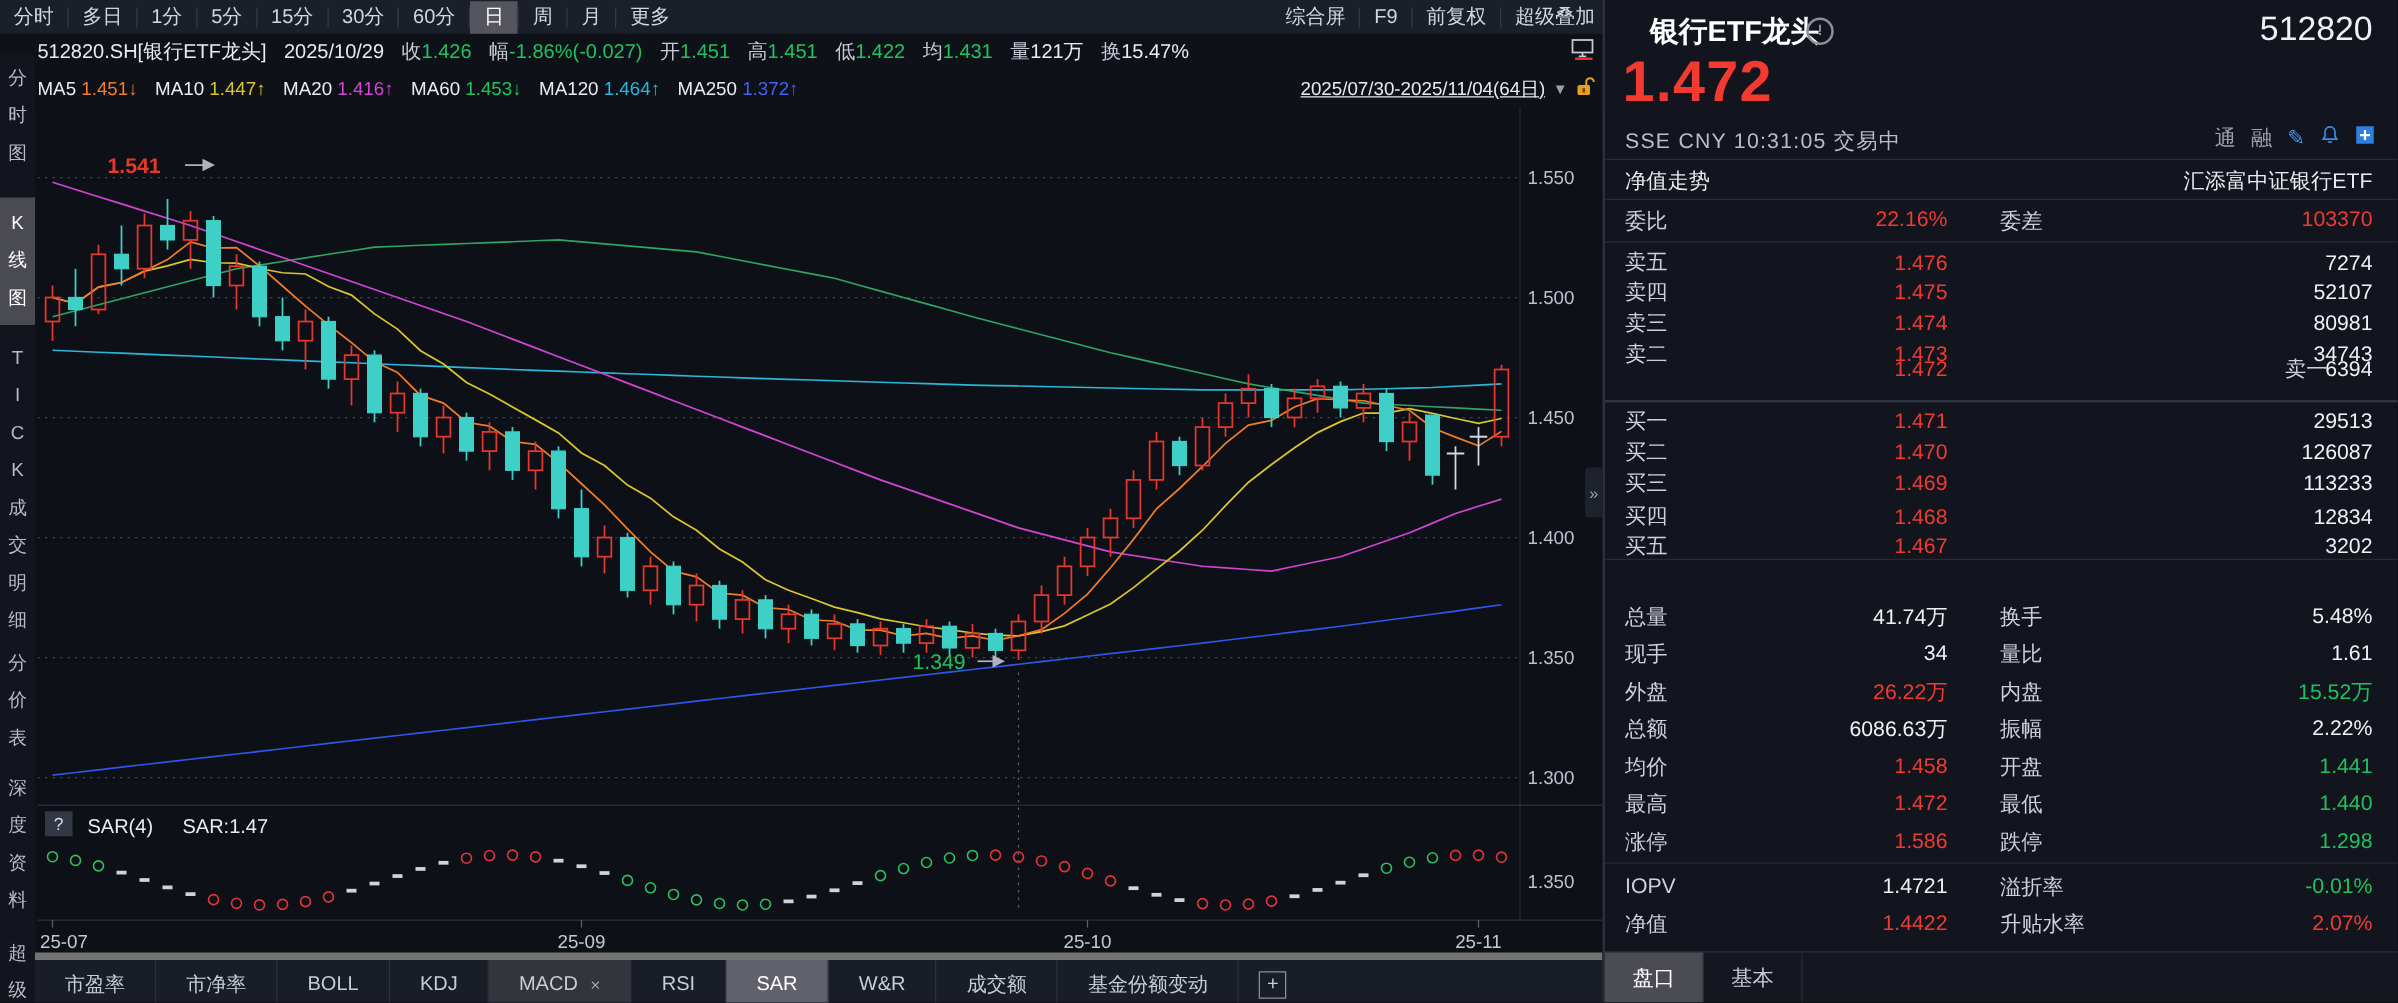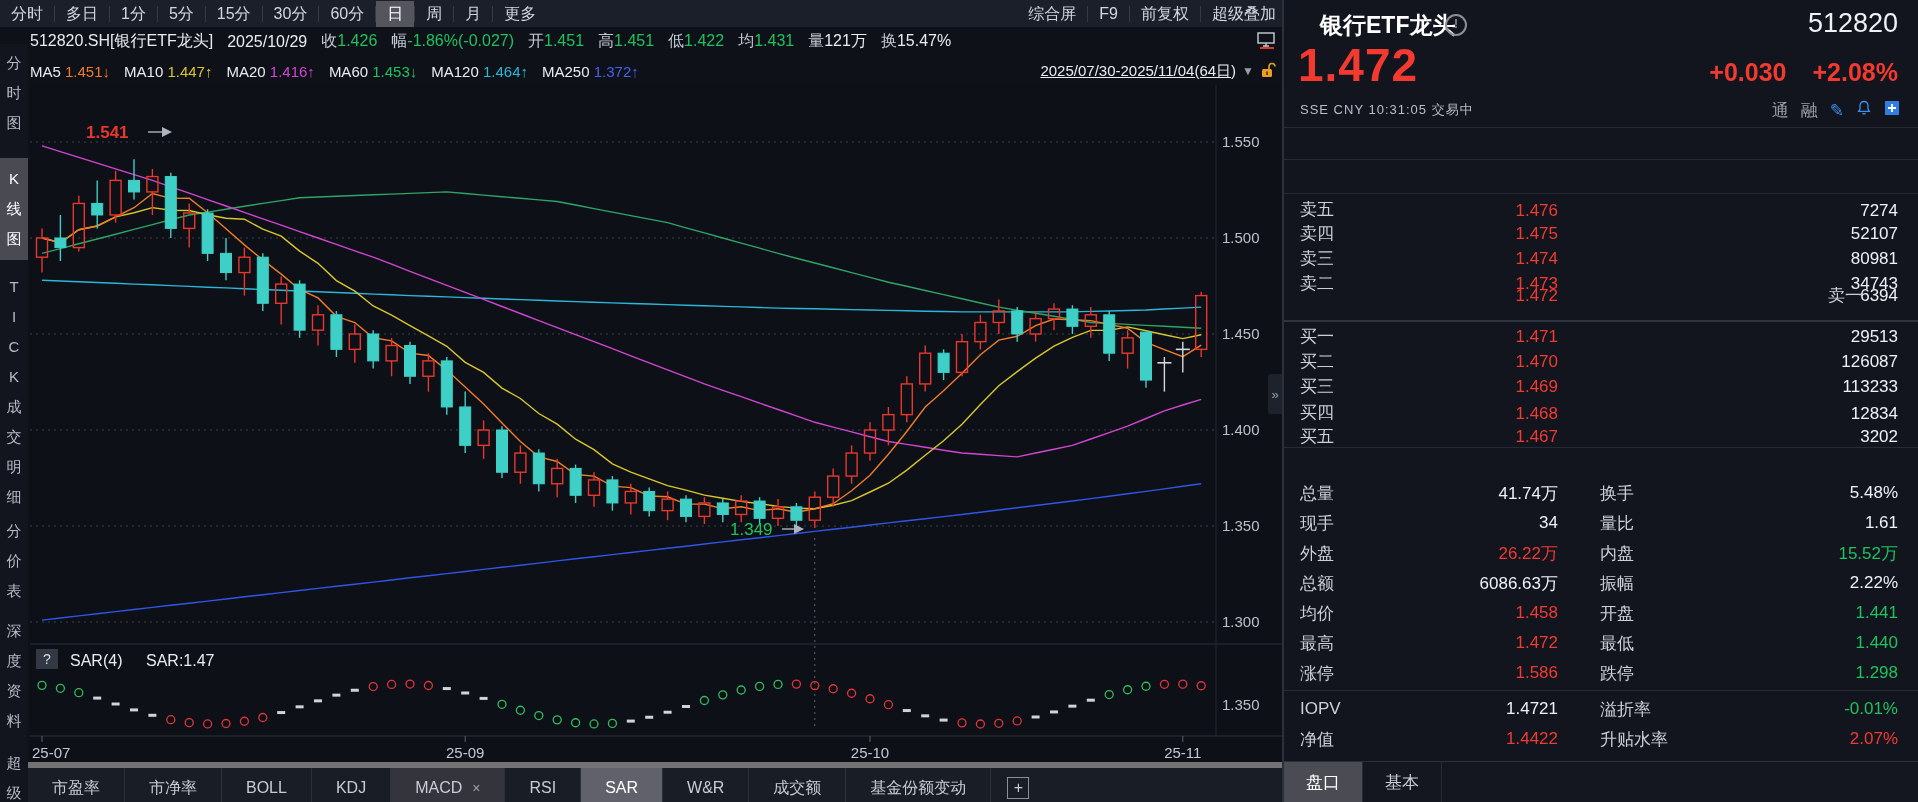--- a/index.html
+++ b/index.html
@@ -50,21 +50,21 @@
   #rpanel{position:absolute;left:1282px;top:0;width:636px;height:802px;background:#12151d;
           border-left:2px solid #2b303b;font-size:17px;}
   .rp-sep{position:absolute;left:0;width:636px;height:1px;background:#262b35;}
   #rp-name{position:absolute;left:16px;top:10px;font-size:23px;font-weight:bold;color:#fff;margin-left:20px;}
   #rp-info-icon{position:absolute;top:14px;width:18px;height:18px;border:2px solid #8a8f99;
            border-radius:50%;color:#8a8f99;font-size:12px;font-weight:bold;text-align:center;line-height:17px;}
   #rp-code{position:absolute;right:22px;top:8px;font-size:27px;color:#eef1f6;}
   #rp-price{position:absolute;left:14px;top:38px;font-size:46px;font-weight:bold;color:#f23a30;letter-spacing:1px;}
   #rp-chg{position:absolute;right:22px;top:58px;font-size:25px;font-weight:bold;color:#f23a30;}
   #rp-chg span{margin-left:26px;}
-  #rp-sse{position:absolute;left:16px;top:101px;font-size:13px;color:#b9bfc9;letter-spacing:1px;}
+  #rp-sse{position:absolute;left:16px;top:101px;font-size:17px;color:#b9bfc9;letter-spacing:1px;}
   #rp-hdr-icons{position:absolute;right:20px;top:99px;display:flex;align-items:center;gap:12px;
                 color:#9aa0aa;font-size:17px;}
   .blue-ic{color:#3a8fe8;}
   #rp-nav{position:absolute;left:16px;right:22px;top:130px;height:28px;display:flex;
           justify-content:space-between;align-items:center;color:#e8ebf1;}
   #rp-wb{position:absolute;left:16px;right:22px;top:161px;height:30px;display:flex;align-items:center;}
   #rp-wb .lbl{color:#ccd0d8;}
   #wb-val{margin-left:auto;margin-right:0;color:#f03b32;position:absolute;right:340px;}
   #wc-lbl{position:absolute;left:300px;}
   #wc-val{position:absolute;right:0;color:#f03b32;}
@@ -542,41 +542,50 @@
     </div>
 </div>
 
 <div id="panel-handle">»</div>
 
 <div id="rpanel">
   <div id="rp-name">银行ETF龙头</div>
   <div id="rp-info-icon" style="left: 161px;">!</div>
   <div id="rp-code">512820</div>
   <div id="rp-price">1.472</div>
-  <div id="rp-chg"><span>+0.030</span><span>+2.08%</span></div>
   <div id="rp-sse">SSE  CNY  10:31:05  交易中</div>
   <div id="rp-hdr-icons">
     <span>通</span>
     <span>融</span>
     <span class="blue-ic">✎</span>
     <span>
       <svg width="16" height="16" viewBox="0 0 16 16">
           <path d="M8 1.5c-2.6 0-4 1.9-4 4.2V9l-1.4 2.3h10.8L12 9V5.7c0-2.3-1.4-4.2-4-4.2z" fill="none" stroke="#3a8fe8" stroke-width="1.3"></path>
           <path d="M6.5 13a1.6 1.6 0 0 0 3 0" fill="none" stroke="#3a8fe8" stroke-width="1.3"></path>
         </svg>
     </span>
     <span>
       <svg width="16" height="16" viewBox="0 0 16 16">
           <rect x="1" y="1" width="14" height="14" fill="#2f7fe0"></rect>
           <path d="M8 4v8M4 8h8" stroke="#fff" stroke-width="1.8"></path>
         </svg>
     </span>
   </div>
   <div class="rp-sep" style="top:127px"></div>
+  <div id="rp-nav">
+    <span>净值走势</span>
+    <span>汇添富中证银行ETF</span>
+  </div>
   <div class="rp-sep" style="top:159px"></div>
+  <div id="rp-wb">
+    <span class="lbl">委比</span>
+    <span id="wb-val">22.16%</span>
+    <span id="wc-lbl" class="lbl">委差</span>
+    <span id="wc-val">103370</span>
+  </div>
   <div class="rp-sep" style="top:193px"></div>
   <div id="rp-book">
       <div class="book-row" style="top: 196px; align-items: flex-end;">
         <span class="lbl">卖五</span>
       <span class="prc">1.476</span>
       <span class="vol">7274</span>
       </div>
       <div class="book-row" style="top: 221px;">
         <span class="lbl">卖四</span>
       <span class="prc">1.475</span>

